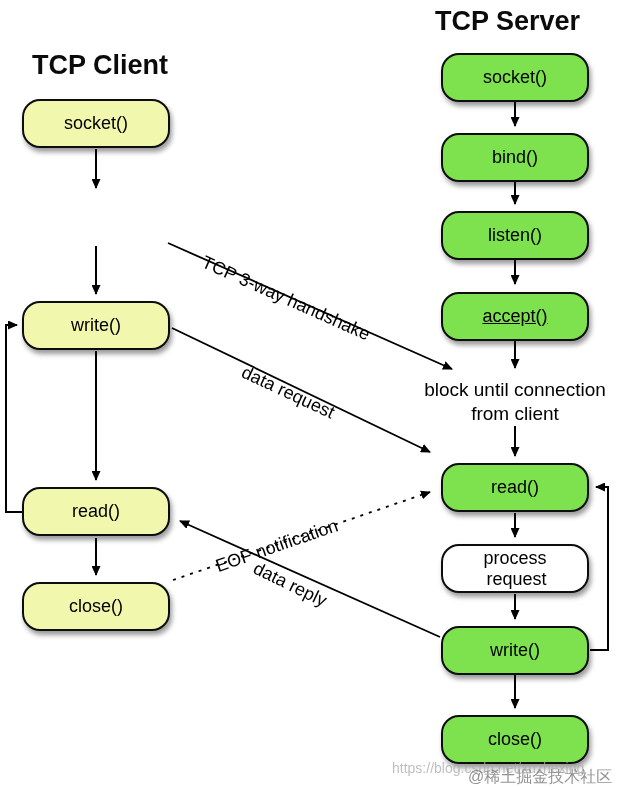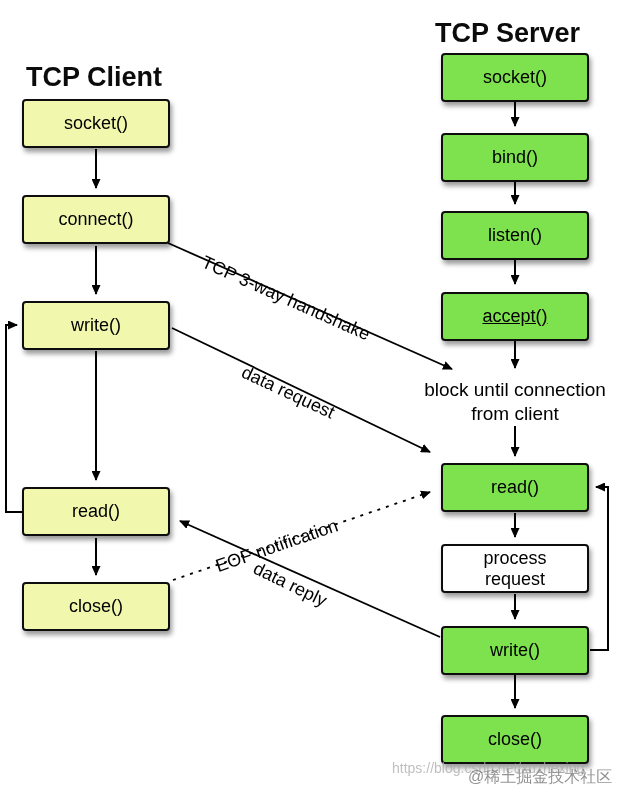--- a/index.html
+++ b/index.html
@@ -7,35 +7,35 @@
     position:relative;
     width:620px;height:787px;
     background:#ffffff;
     font-family:"Liberation Sans","DejaVu Sans",sans-serif;
     overflow:hidden;
   }
   #arrows{position:absolute;left:0;top:0;width:620px;height:787px;z-index:1;}
   .col-title{
     position:absolute;z-index:3;
     font-size:27px;font-weight:bold;color:#0b0b0b;
-    letter-spacing:0px;white-space:nowrap;margin-top:12px;
+    letter-spacing:0px;white-space:nowrap;
   }
   .box{
     position:absolute;z-index:2;
     width:148px;height:49px;
-    border:2.5px solid #0d0d0d;border-radius:4px;
+    border:2.5px solid #0d0d0d;border-radius:18px;
     display:flex;align-items:center;justify-content:center;
     font-size:18px;color:#000;text-align:center;
     white-space:pre-line;line-height:1.15;
     box-shadow:2px 4px 5px rgba(0,0,0,0.40);
     box-sizing:border-box;
   }
   .client-box{background:#f1f8ae;}
   .server-box{background:#7de24e;}
-  .process-box{background:#ffffff;}
+  .process-box{background:#ffffff;text-align:right;}
   .note{
     position:absolute;z-index:2;
     font-size:19px;color:#000;text-align:center;
     white-space:pre-line;line-height:1.25;
   }
   .edge-label{
     position:absolute;z-index:2;
     font-size:18px;color:#000;white-space:nowrap;
     transform-origin:left top;
   }
@@ -77,25 +77,24 @@
     <path d="M515,675 L515,708" stroke="#000" stroke-width="2" fill="none" marker-end="url(#ah)"></path>
 
     <path d="M590,650 L608,650 L608,487 L596,487" stroke="#000" stroke-width="2" fill="none" marker-end="url(#ah)"></path>
 
     <path d="M168,243 L452,369" stroke="#000" stroke-width="1.8" fill="none" marker-end="url(#ah)"></path>
     <path d="M172,328 L430,452" stroke="#000" stroke-width="1.8" fill="none" marker-end="url(#ah)"></path>
     <path d="M440,637 L180,521" stroke="#000" stroke-width="1.8" fill="none" marker-end="url(#ah)"></path>
     <path d="M173,580 L430,492" stroke="#000" stroke-width="1.8" fill="none" stroke-dasharray="3 6" marker-end="url(#ah)"></path>
   </svg>
 
-  <div class="col-title" style="left:26px;top:50px;text-align:right;">TCP Client</div>
+  <div class="col-title" style="left:32px;top:50px;text-align:right;">TCP Client</div>
   <div class="col-title" style="left:435px;top:6px;">TCP Server</div>
 
   <div class="box client-box" style="left:22px;top:99px;">socket()</div>
-  <div class="box client-box" style="left:22px;top:195px;">connect()</div>
   <div class="box client-box" style="left:22px;top:301px;">write()</div>
   <div class="box client-box" style="left:22px;top:487px;">read()</div>
   <div class="box client-box" style="left:22px;top:582px;">close()</div>
 
   <div class="box server-box" style="left:441px;top:53px;">socket()</div>
   <div class="box server-box" style="left:441px;top:211px;">listen()</div>
   <div class="box server-box" style="left:441px;top:133px;">bind()</div>
   <div class="box server-box" style="left:441px;top:292px;text-decoration:underline;">accept()</div>
   <div class="box server-box" style="left:441px;top:463px;">read()</div>
   <div class="box process-box" style="left:441px;top:544px;">process

